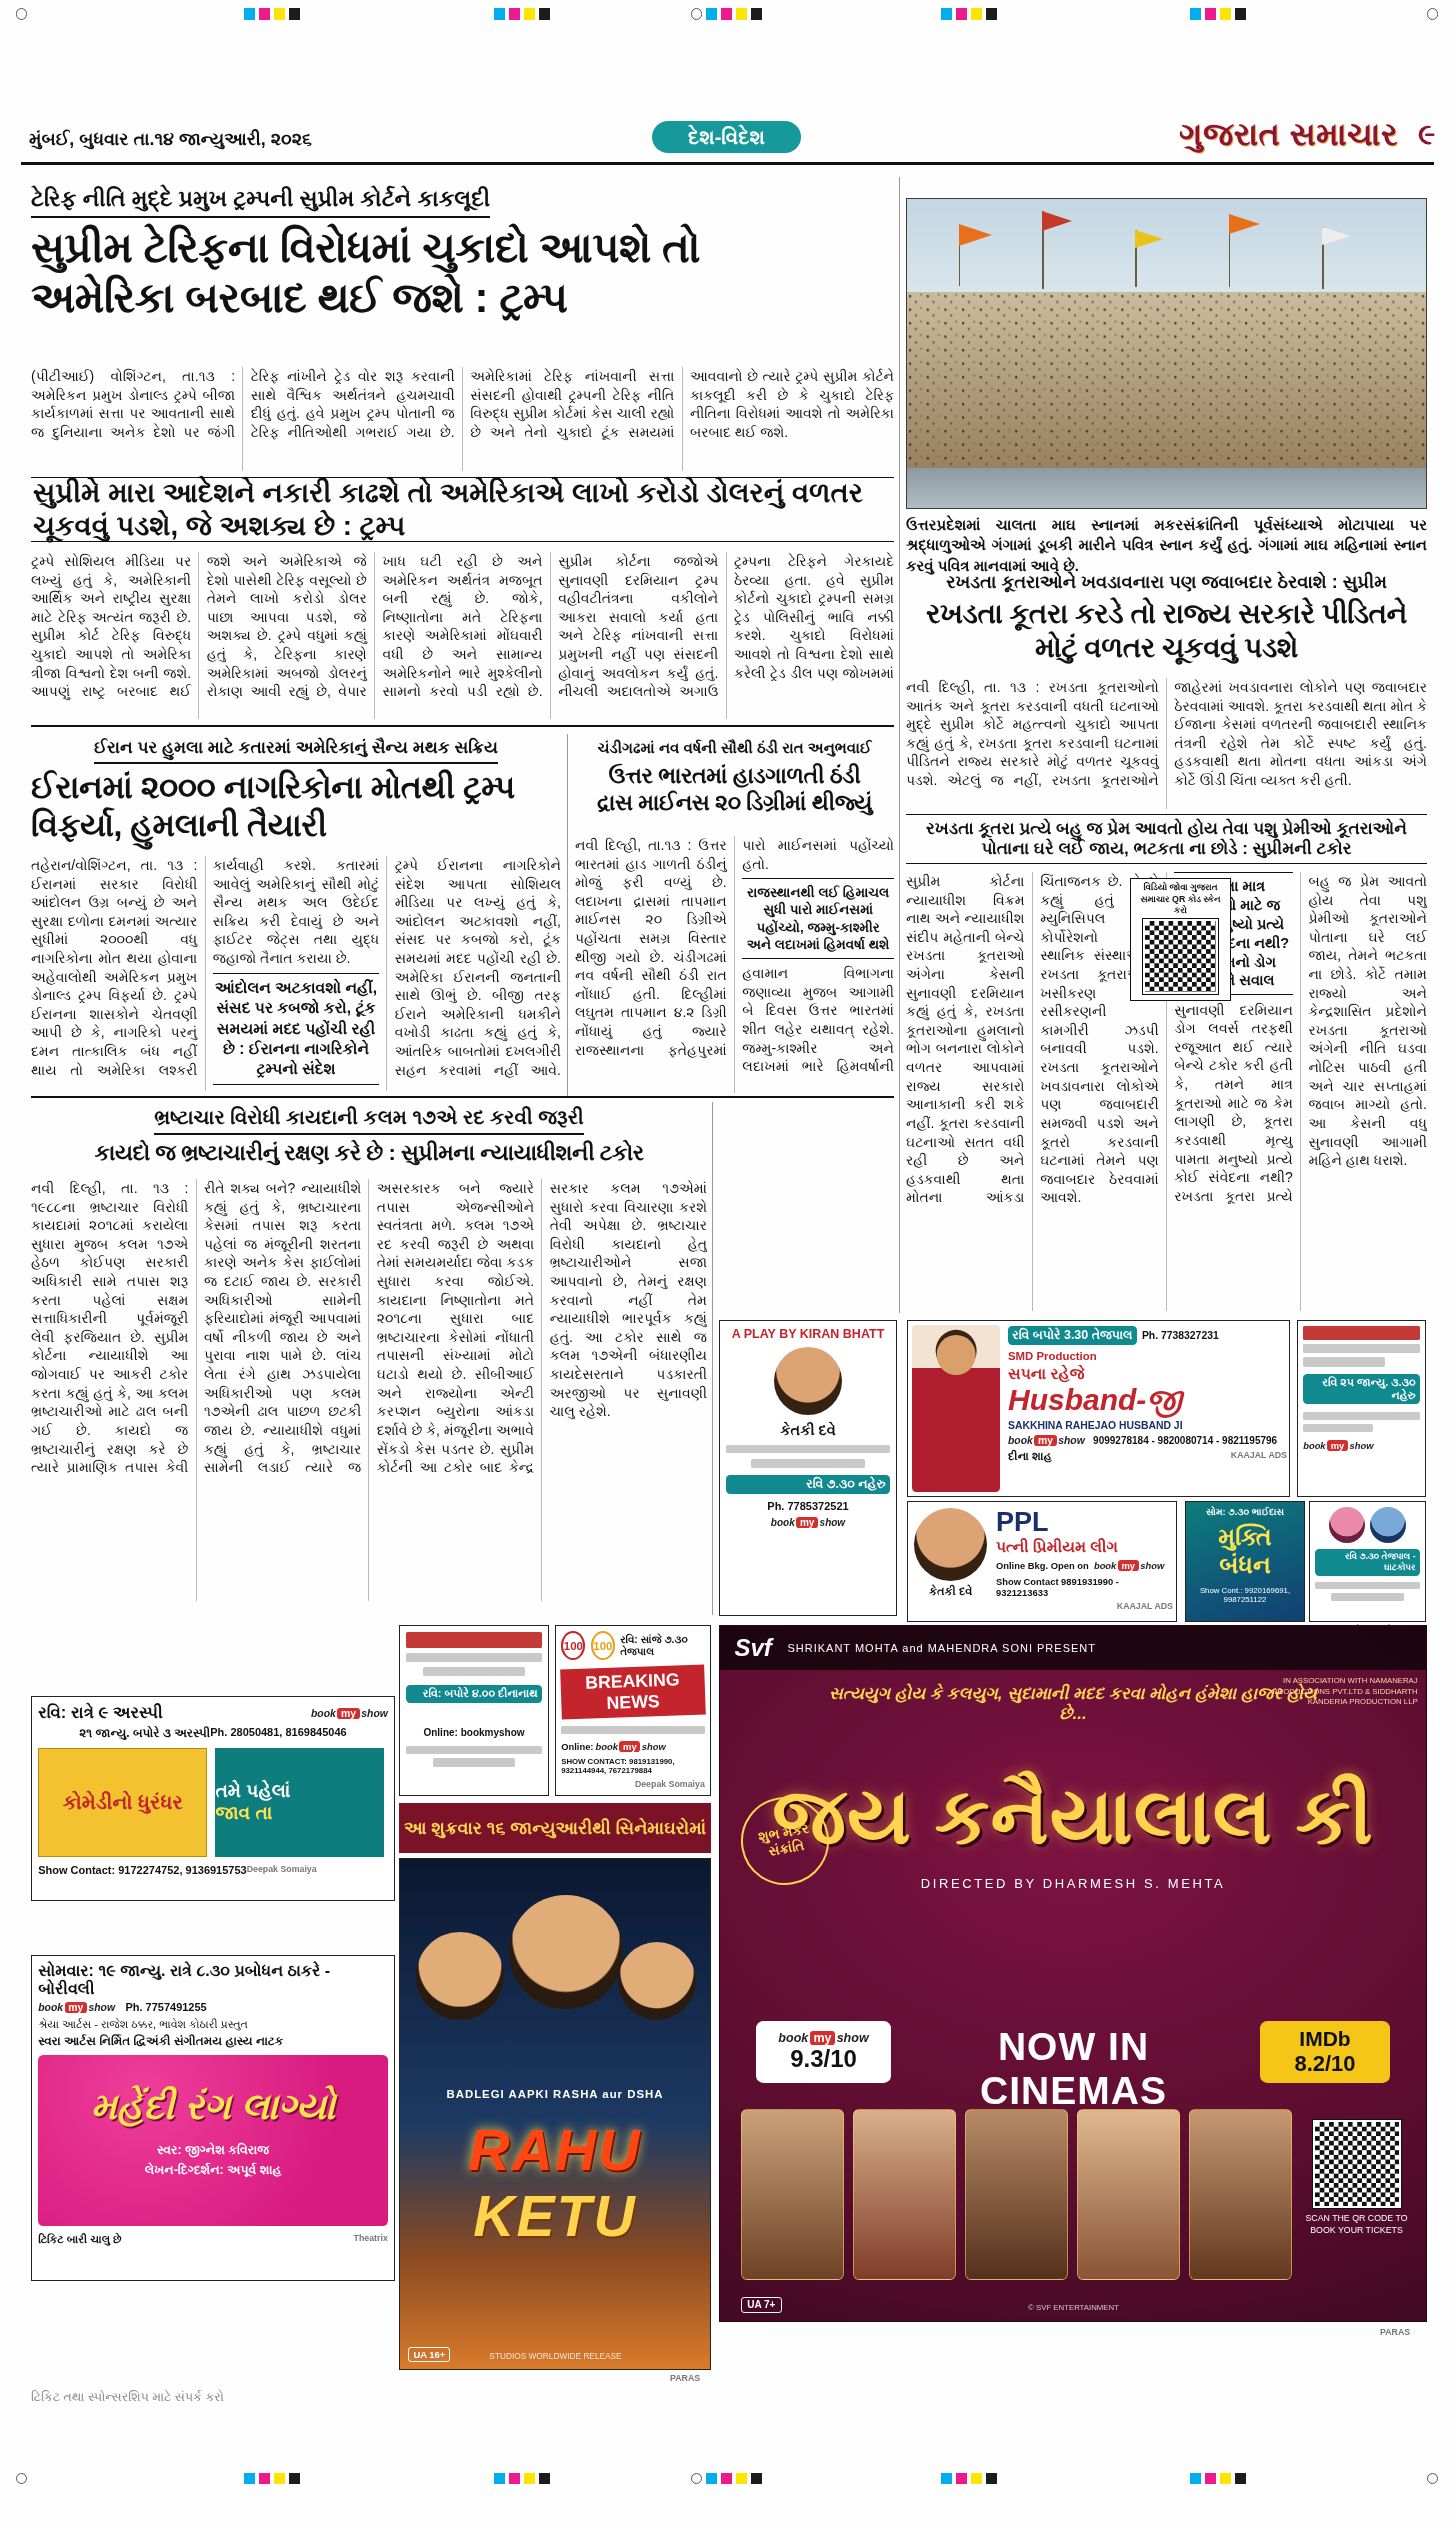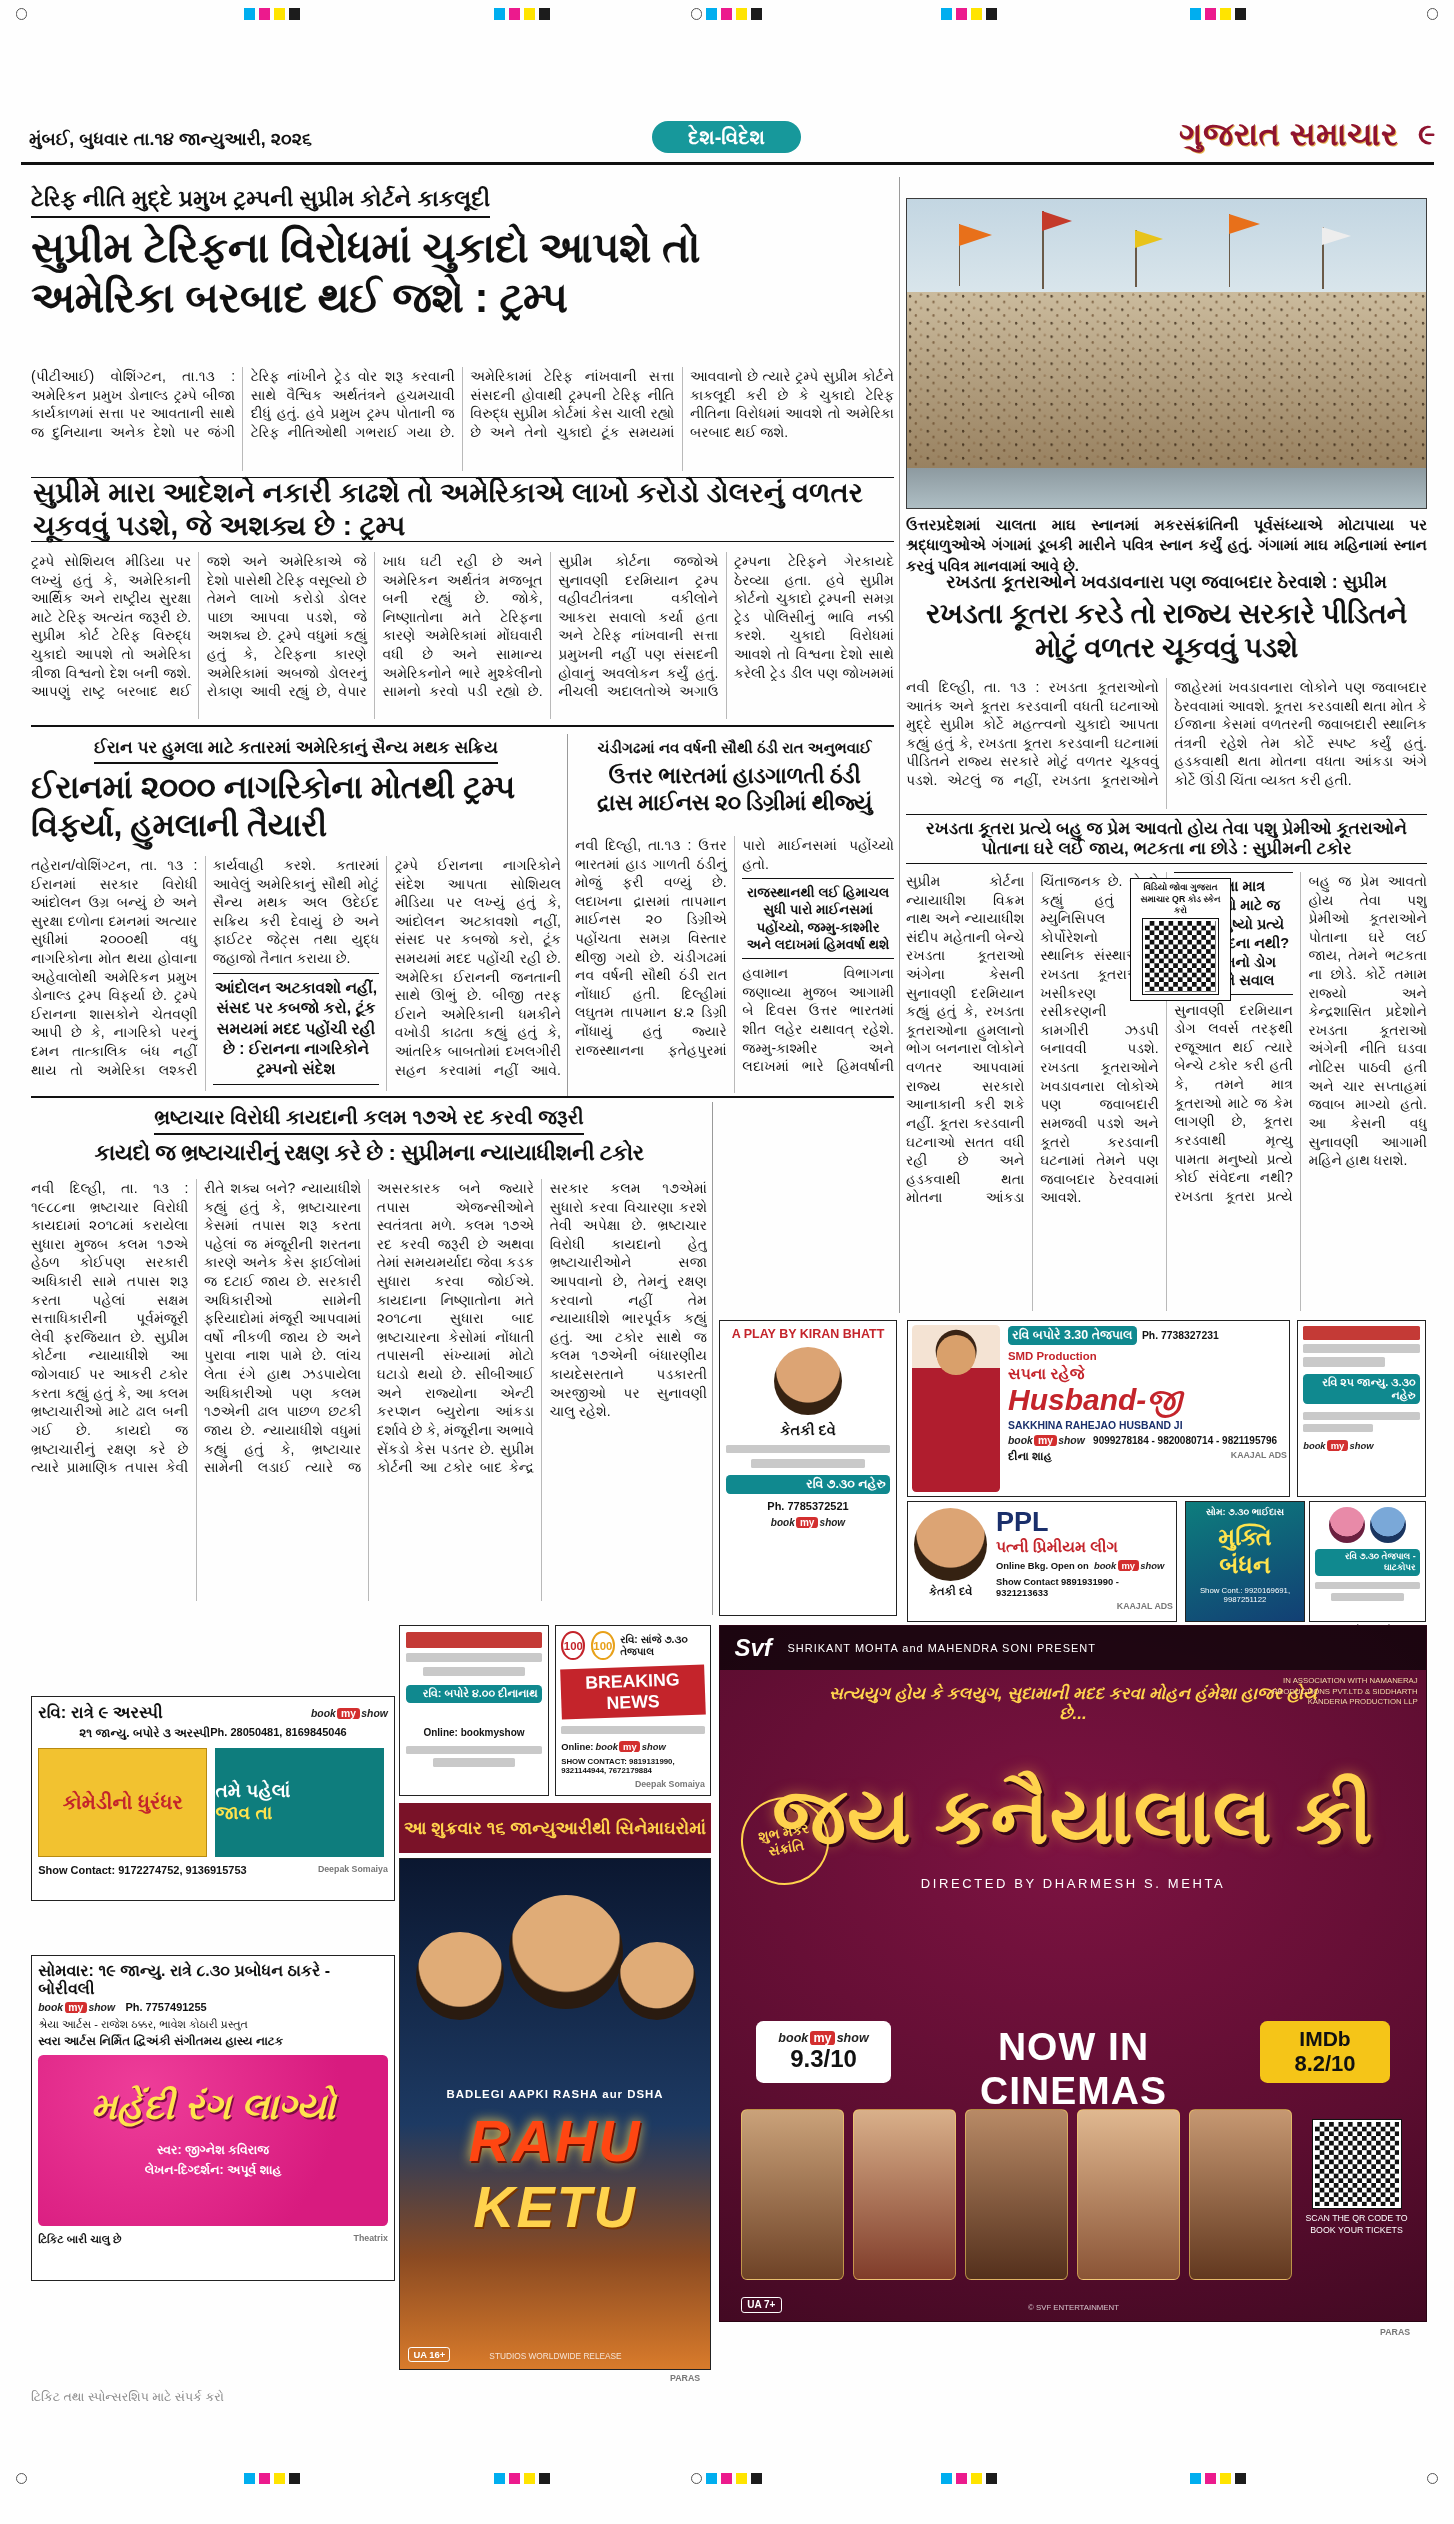--- a/index.html
+++ b/index.html
@@ -374,21 +374,21 @@
     <div class="b" style="font-size:7.8px;margin-top:5.2px">SHOW CONTACT: 9819131990, 9321144944, 7672179884</div>
     <div class="credit" style="text-align:right;margin-top:4.2px">Deepak Somaiya</div>
   </div>
 
   <div class="abs ctr b" style="left:399px;top:1803px;width:312px;height:50px;background:#7a1228;color:#ffd34d;font-size:17.7px;display:flex;align-items:center;justify-content:center">આ શુક્રવાર ૧૬ જાન્યુઆરીથી સિનેમાઘરોમાં</div>
   <div class="abs rahu" style="left:399px;top:1858px;width:312px;height:512px">
     <span class="face" style="left:15.6px;top:73px;width:88px;height:88px"></span>
     <span class="face" style="left:109px;top:36px;width:114px;height:114px"></span>
     <span class="face" style="left:218px;top:83px;width:78px;height:78px"></span>
     <div class="ctr b" style="color:#fff;font-size:11.4px;letter-spacing:1px;margin-top:229px">BADLEGI AAPKI RASHA aur DSHA</div>
-    <div class="ctr rahu-title" style="font-size:57px;margin-top:8px">RAHU</div>
+    <div class="ctr rahu-title" style="font-size:57px;margin-top:17px">RAHU</div>
     <div class="ctr rahu-title" style="font-size:57px;color:#ffd34d;text-shadow:1.6px 1.6px 0 #7a3502">KETU</div>
     <div class="abs b" style="left:8.3px;bottom:7.3px;color:#fff;border:1px solid #fff;border-radius:3.1px;padding:1px 4.2px;font-size:9.4px">UA 16+</div>
     <div class="abs ctr" style="left:62px;bottom:8.3px;width:187px;color:rgba(255,255,255,.8);font-size:8.3px">STUDIOS WORLDWIDE RELEASE</div>
   </div>
   <div class="abs credit" style="left:670px;top:2373px">PARAS</div>
 
   <div class="adbox" style="left:31px;top:1696px;width:364px;height:205px;padding:6.2px">
     <div style="display:flex;justify-content:space-between;align-items:center">
       <span class="b" style="font-size:16.6px">રવિ: રાત્રે ૯ અરસ્પી</span>
       <span class="bms" style="font-size:10.4px">
@@ -403,21 +403,21 @@
     </div>
     <div style="display:flex;gap:8.3px;margin-top:7.3px">
       <div class="poster-y" style="width:169px;height:109px">
         <span class="b" style="color:#c4242b;font-size:20px;padding:0 5.2px">કોમેડીનો ધુરંધર</span>
       </div>
       <div class="poster-t" style="width:169px;height:109px">
         <span class="b" style="color:#fff;font-size:18.7px">તમે પહેલાં</span>
         <span class="b" style="color:#ffe34d;font-size:18.7px">જાવ તા</span>
       </div>
     </div>
-    <div style="display:flex;justify-content:space-between;margin-top:7.3px">
+    <div style="display:flex;margin-top:7.3px">
       <span class="b" style="font-size:11px">Show Contact: 9172274752, 9136915753</span>
       <span class="credit">Deepak Somaiya</span>
     </div>
   </div>
 
   <div class="adbox" style="left:31px;top:1955px;width:364px;height:326px;padding:6.2px">
     <div class="b" style="font-size:16px">સોમવાર: ૧૯ જાન્યુ. રાત્રે ૮.૩૦ પ્રબોધન ઠાકરે - બોરીવલી</div>
     <div style="display:flex;gap:10.4px;align-items:center;margin-top:3.1px">
       <span class="bms" style="font-size:10.4px">
         <span>book</span>

